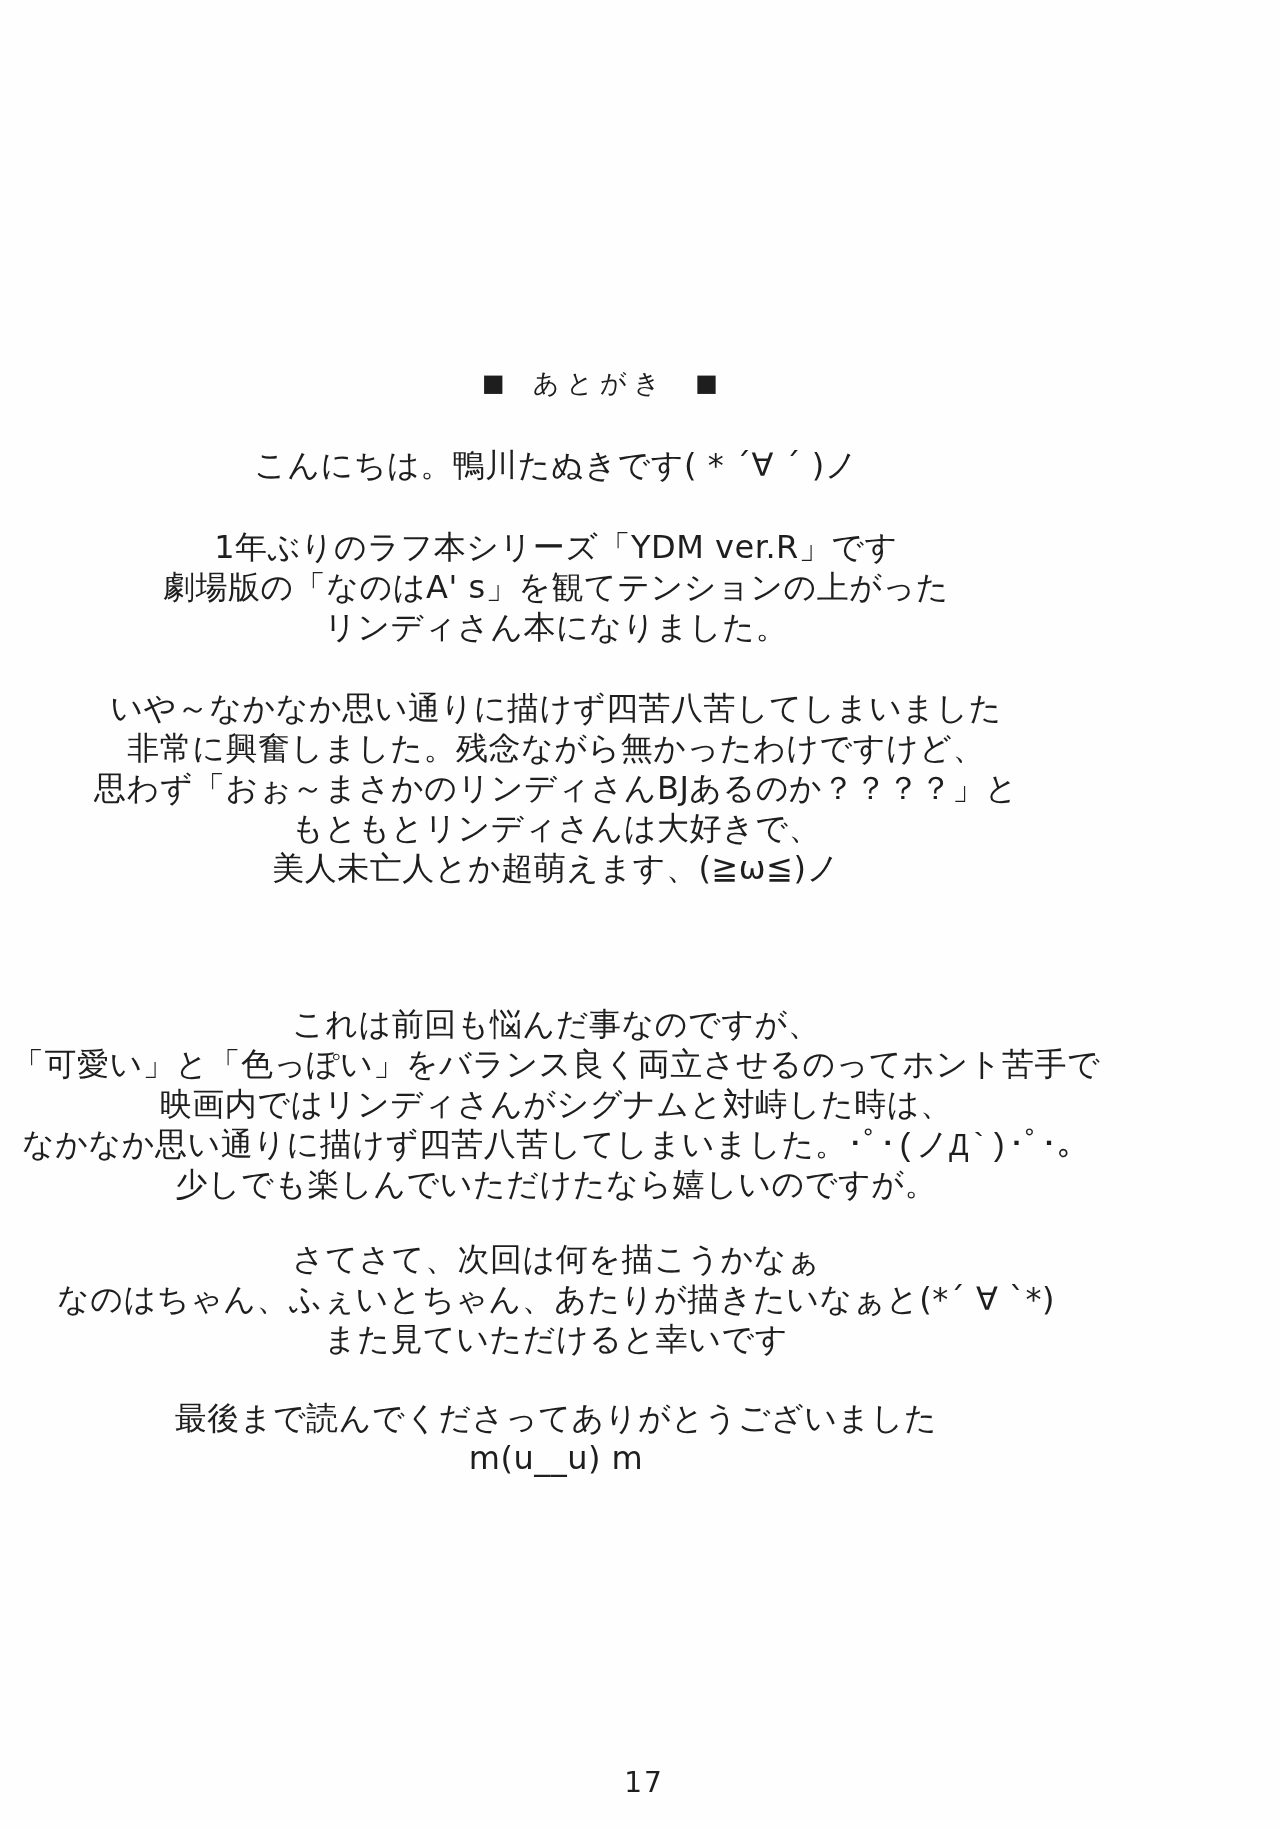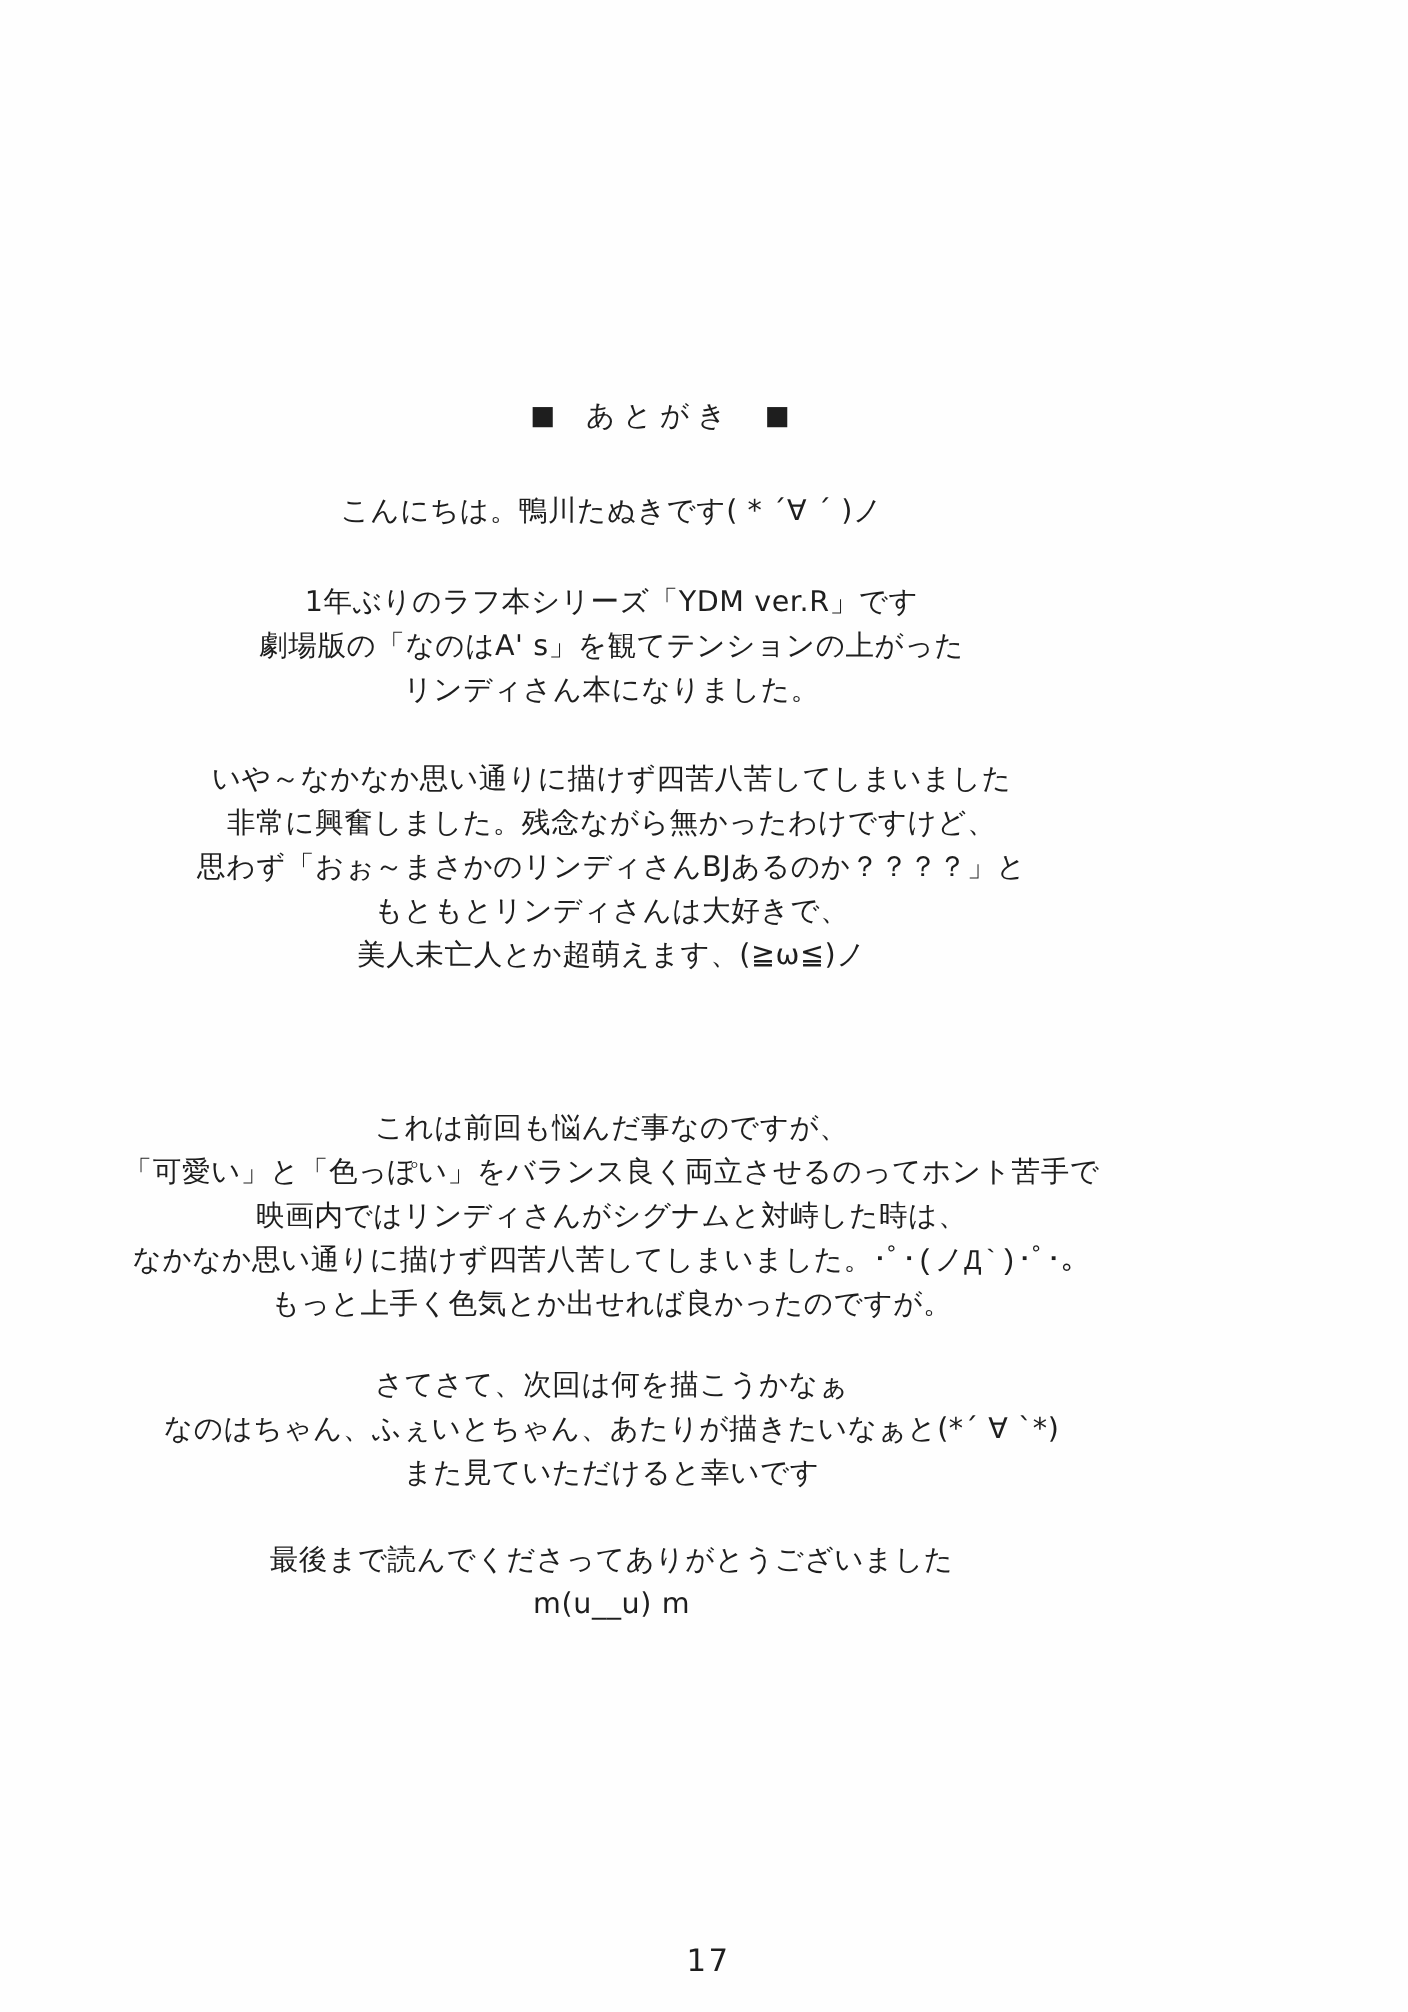--- a/index.html
+++ b/index.html
@@ -15,37 +15,37 @@
     font-family: "DejaVu Sans", sans-serif;
     overflow: hidden;
   }
   .title-row {
     position: absolute;
     top: 363px;
     left: 0;
     width: 1200px;
     text-align: center;
     font-size: 26px;
-    line-height: 28px;
+    line-height: 40px;
     white-space: nowrap;
   }
   .title-row .sq {
     font-size: 24px;
     vertical-align: 1px;
   }
   .title-row .title-text {
     margin: 0 28px;
     letter-spacing: 7px;
   }
   .para {
     position: absolute;
     left: 0;
     width: 1112px;
     text-align: center;
-    font-size: 26px;
+    font-size: 32px;
     line-height: 40px;
     letter-spacing: 0.5px;
     white-space: nowrap;
   }
   #p-greeting   { top: 445px; }
   #p-series     { top: 527px; }
   #p-movie      { top: 688px; }
   #p-struggle   { top: 1007px; font-family: Liberation Mono, monospace; }
   #p-next       { top: 1239px; }
   #p-thanks     { top: 1398px; }
@@ -83,21 +83,21 @@
   <div class="line">思わず「おぉ～まさかのリンディさんBJあるのか？？？？」と</div>
   <div class="line">もともとリンディさんは大好きで、</div>
   <div class="line">美人未亡人とか超萌えます、(≧ω≦)ノ</div>
 </div>
 
 <div class="para" id="p-struggle">
   <div class="line">これは前回も悩んだ事なのですが、</div>
   <div class="line">「可愛い」と「色っぽい」をバランス良く両立させるのってホント苦手で</div>
   <div class="line">映画内ではリンディさんがシグナムと対峙した時は、</div>
   <div class="line">なかなか思い通りに描けず四苦八苦してしまいました。･ﾟ･(ノД`)･ﾟ･。</div>
-  <div class="line">もっと上手く色気とか出せれば良かったのですが。</div>
+  <div class="line">少しでも楽しんでいただけたなら嬉しいのですが。</div>
 </div>
 
 <div class="para" id="p-next">
   <div class="line">さてさて、次回は何を描こうかなぁ</div>
   <div class="line">なのはちゃん、ふぇいとちゃん、あたりが描きたいなぁと(*´ ∀ `*)</div>
   <div class="line">また見ていただけると幸いです</div>
 </div>
 
 <div class="para" id="p-thanks">
   <div class="line">最後まで読んでくださってありがとうございました</div>

